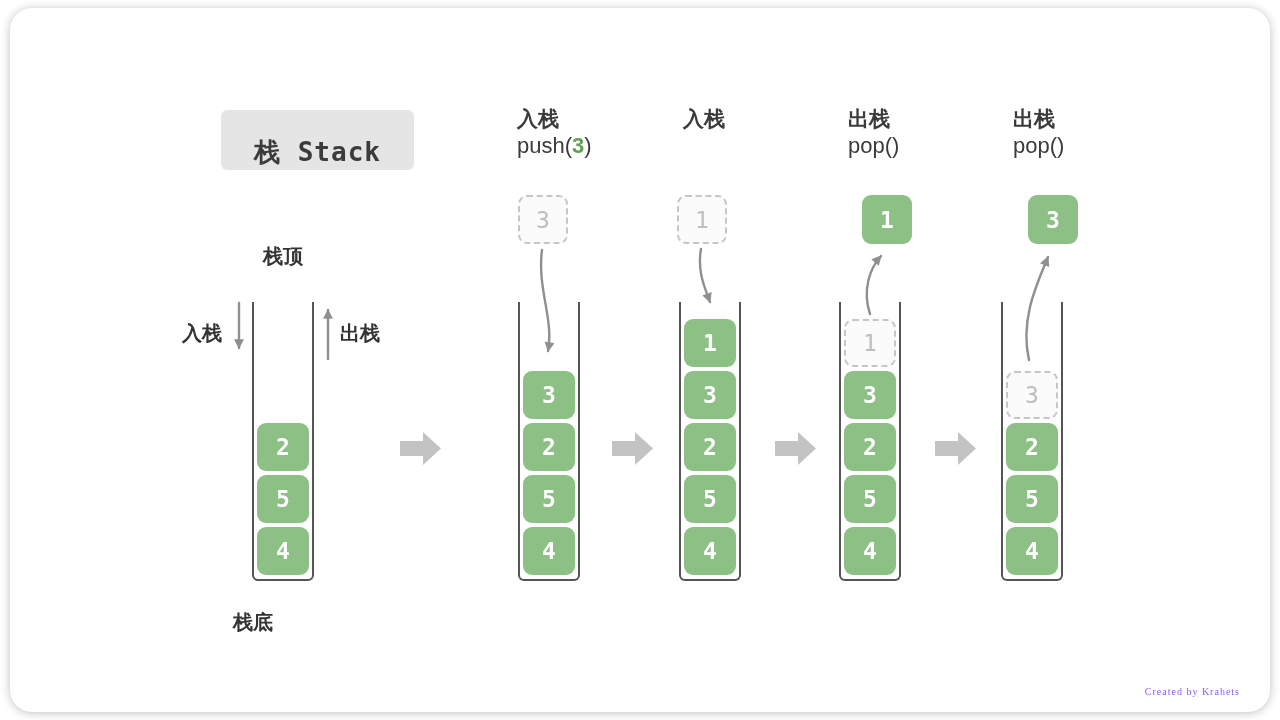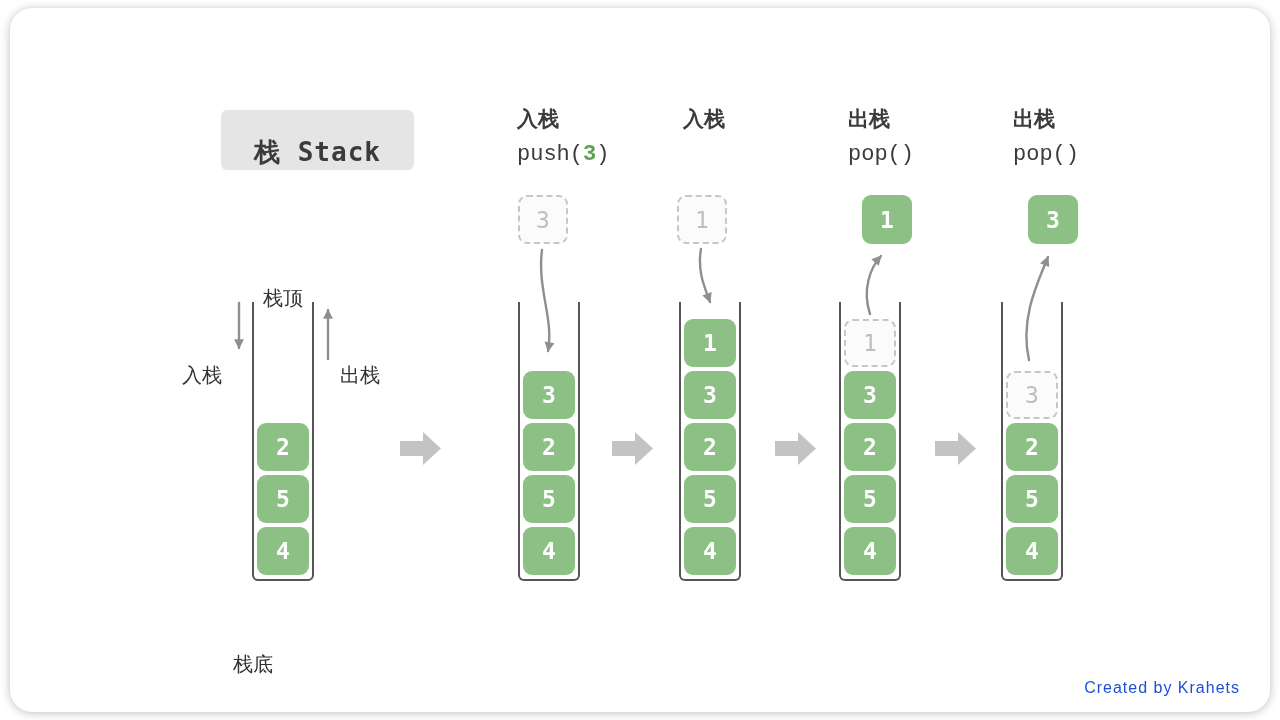--- a/index.html
+++ b/index.html
@@ -27,28 +27,27 @@
     letter-spacing: 1px;
     margin-left: 34px;
   }
 
   .op { top: 106px; width: 160px; }
   .op-cn {
     font-size: 21px; font-weight: bold; color: #3b3b3b;
     line-height: 26px;
   }
   .op-code {
-    margin-top: 9px;
-    font-family: Liberation Mono, monospace;
+    font-family: Liberation Sans, sans-serif;
     font-size: 22px; color: #3b3b3b; line-height: 28px;
   }
   .op-code .arg { color: #5fa052; font-weight: bold; }
 
   .side-label {
-    font-size: 20px; font-weight: normal; color: #333333; margin-top: 42px;
+    font-size: 20px; font-weight: bold; color: #333333;
   }
 
   .stack {
     top: 302px; width: 62px; height: 279px;
     border: 2px solid #555555; border-top: none;
     border-radius: 0 0 6px 6px;
     box-sizing: border-box;
     display: flex; flex-direction: column;
     justify-content: flex-end; align-items: center;
     gap: 4px; padding-bottom: 4px;
@@ -88,22 +87,22 @@
     clip-path: polygon(0 27%, 56% 27%, 56% 0, 100% 50%, 56% 100%, 56% 73%, 0 73%);
   }
 
   .arrow-layer {
     left: 0; top: 0; width: 1280px; height: 720px;
     pointer-events: none;
   }
 
   .watermark {
     right: 40px; bottom: 23px;
-    font-family: Liberation Sans, sans-serif;
-    font-size: 16px; color: #1d4ed8; letter-spacing: 1px;
+    font-family: Liberation Serif, serif;
+    font-size: 10px; color: #8b5cf6; letter-spacing: 1px;
   }
 </style>
 </head>
 <body>
 
 <div class="card"></div>
 
 <div class="abs title-box">
   <span>栈 Stack</span>
 </div>

